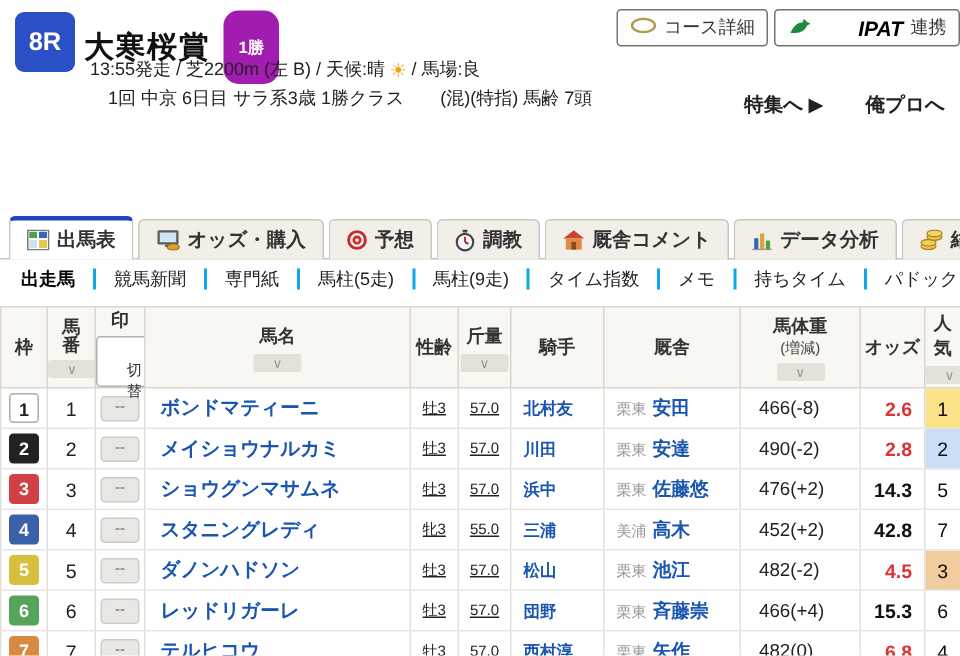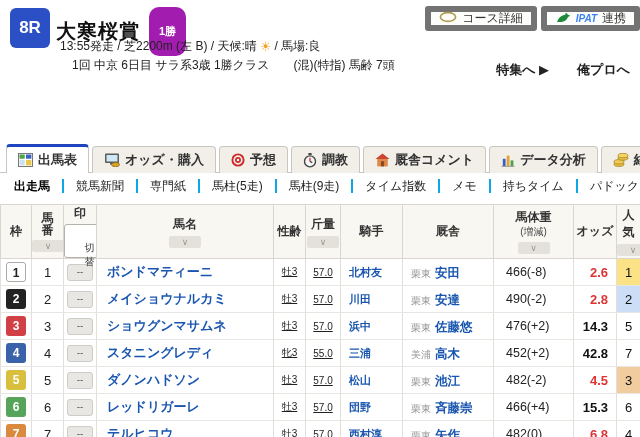--- a/index.html
+++ b/index.html
@@ -17,24 +17,24 @@
   .title-row{position:absolute;left:56px;top:7px;display:flex;align-items:center;gap:9px;}
   .race-title{margin:0;font-size:20px;font-weight:bold;color:#111;letter-spacing:1px;}
   .grade-badge{background:#a21caf;color:#fff;font-size:11px;font-weight:bold;
     padding:17px 10px;border-radius:10px;}
   .cond-line{position:absolute;left:60px;top:38px;font-size:12px;color:#222;
     display:flex;align-items:center;gap:3px;white-space:nowrap;}
   .sun{color:#f5a018;font-size:13px;line-height:1;}
   .meeting-line{position:absolute;left:72px;top:57px;font-size:12px;color:#222;white-space:nowrap;}
   .prize-line{position:absolute;left:72px;top:75px;font-size:12px;color:#222;white-space:nowrap;}
   .head-buttons{position:absolute;right:0;top:6px;display:flex;gap:4px;}
-  .hbtn{display:inline-flex;align-items:center;gap:5px;background:#fdfdfb;border:6px solid #737373;
+  .hbtn{display:inline-flex;align-items:center;gap:5px;background:#fdfdfb;border:1px solid #737373;
     border-radius:3px;font-size:12px;color:#333;padding:0 8px;height:25px;cursor:pointer;
     font-family:inherit;white-space:nowrap;}
-  .ipat-logo{color:#3b82f6;font-weight:bold;font-style:italic;font-size:10px;letter-spacing:0;}
+  .ipat-logo{color:#000000;font-weight:bold;font-style:italic;font-size:14px;letter-spacing:0;margin-left:26px;}
   .head-links{position:absolute;right:10px;top:61px;display:flex;gap:28px;
     font-size:13px;font-weight:bold;color:#222;}
   .head-links a{cursor:pointer;}
 
   
   .tabs{display:flex;align-items:flex-end;padding-left:6px;height:28px;box-sizing:border-box;
     border-bottom:1px solid #c9c6c0;margin-top:44px;}
   .tab{display:inline-flex;align-items:center;gap:5px;background:#f2efe9;
     border:1px solid #c9c6c0;border-bottom:none;border-radius:4px 4px 0 0;
     padding:0 11px;font-size:13px;font-weight:bold;color:#333;margin-right:3px;

